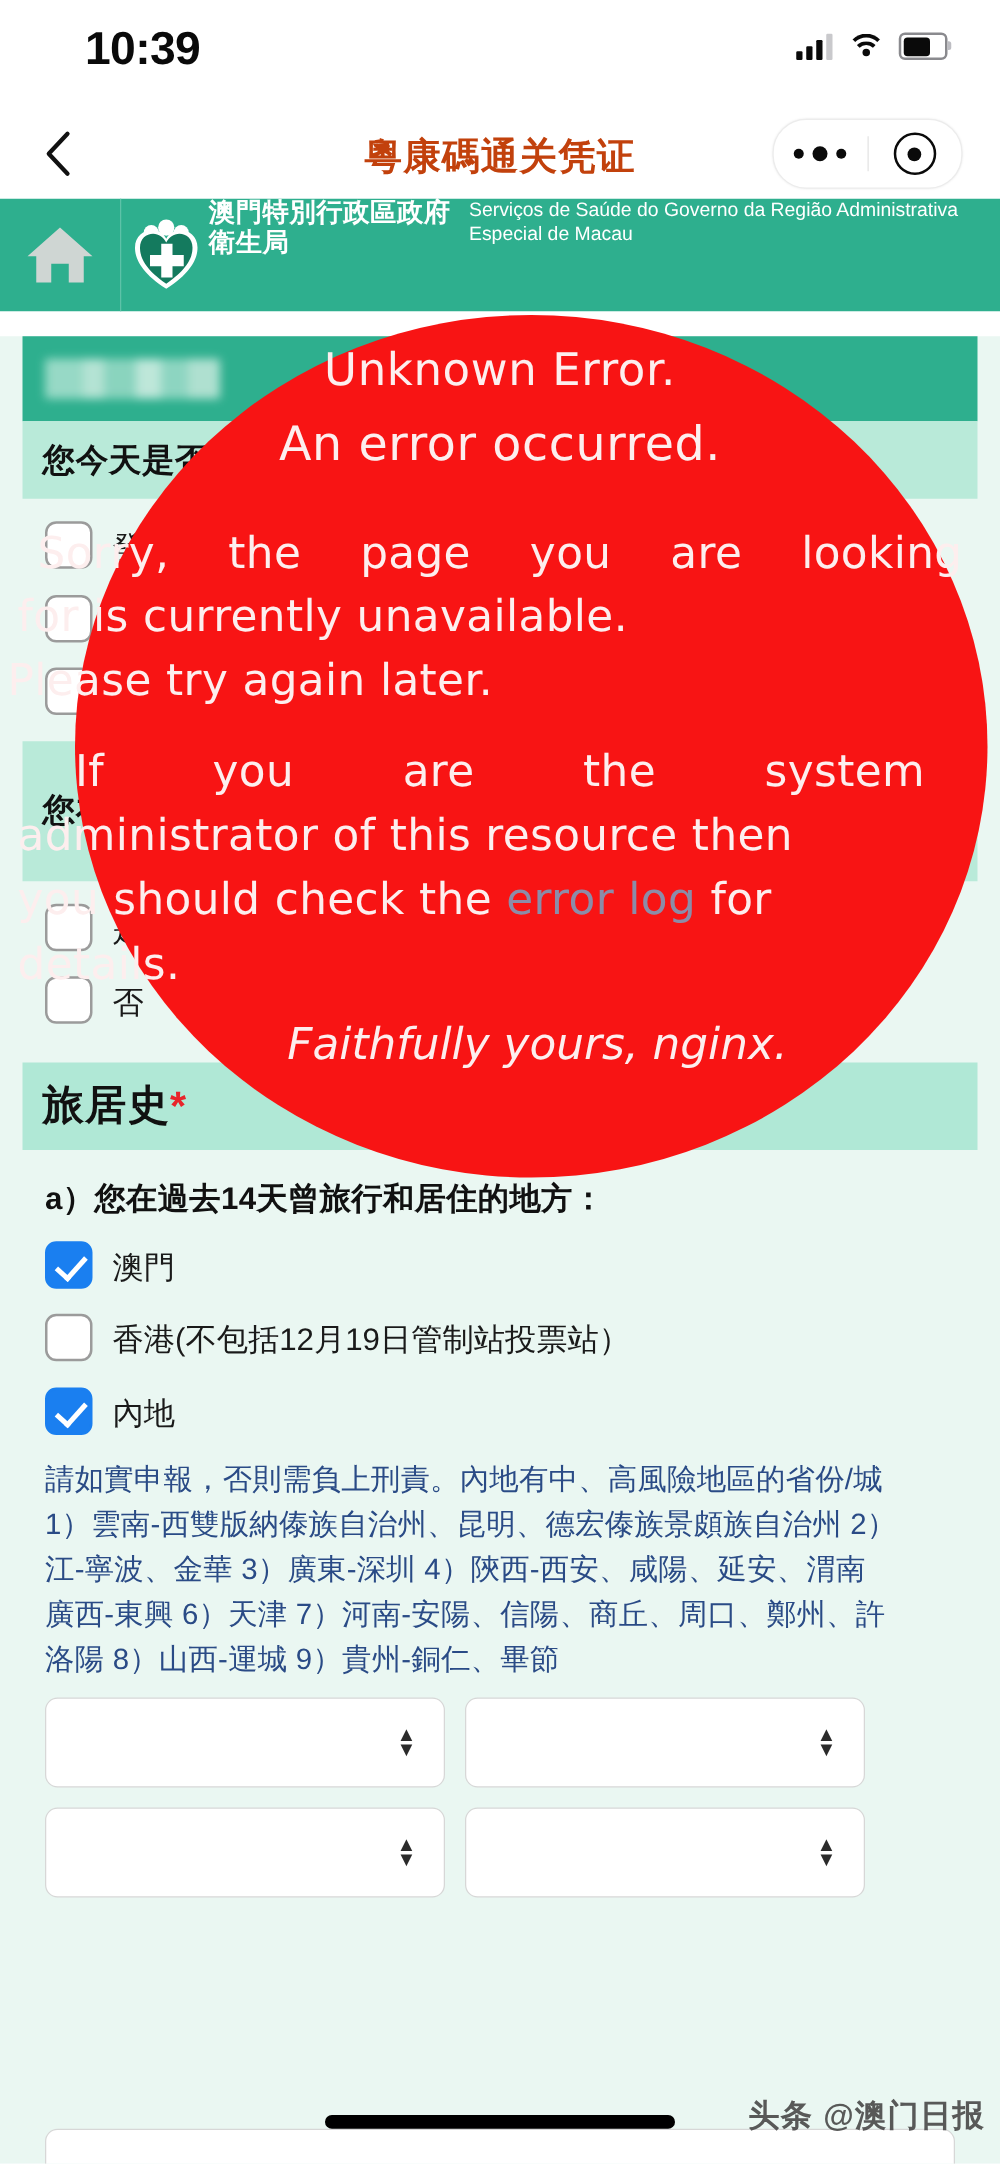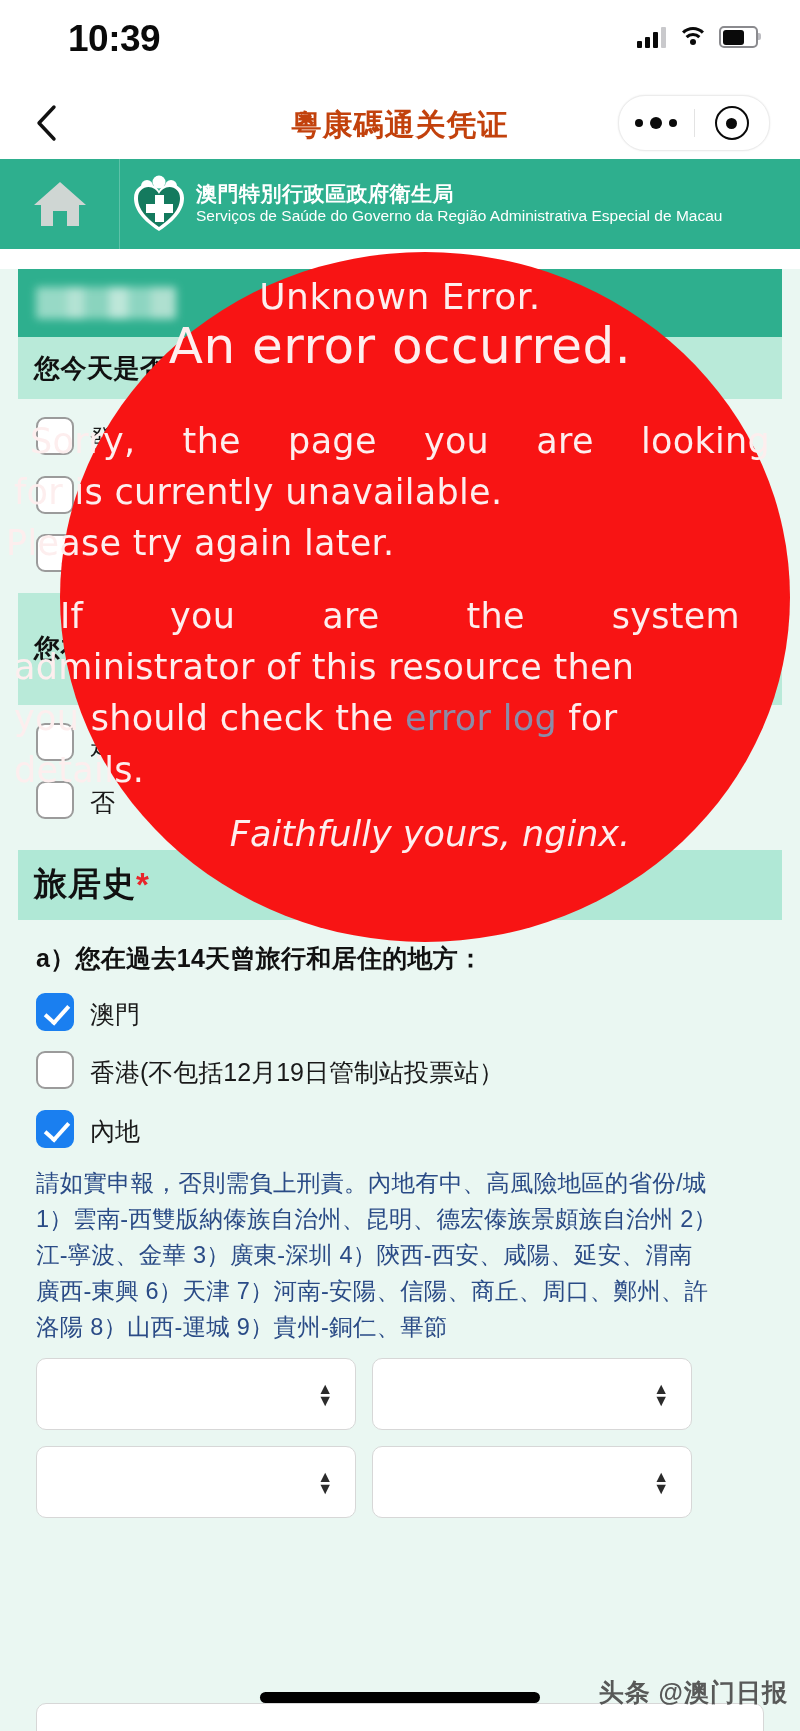--- a/index.html
+++ b/index.html
@@ -72,21 +72,21 @@
   .caps-target .ring i{display:block;width:11px;height:11px;border-radius:50%;background:#0a0a0a;}
 
   
   .orgbar{height:90px;background:#2eaf8e;display:flex;align-items:stretch;position:relative;}
   .org-home{
     width:119px;display:flex;align-items:center;justify-content:center;
     border-right:1px solid #5dc2a8;cursor:pointer;
   }
   .org-home svg{display:block;}
   .org-logo{width:62px;display:flex;align-items:center;justify-content:center;margin-left:8px;}
-  .org-txt{display:flex;flex-direction:column;justify-content:center;padding-left:6px;color:#fff;}
+  .org-txt{display:flex;flex-direction:row;justify-content:center;padding-left:6px;color:#fff;}
   .org-cn{font-size:21px;font-weight:700;letter-spacing:.5px;line-height:1.15;}
   .org-pt{font-size:15.5px;font-weight:400;line-height:1.2;margin-top:1px;}
 
   
   .page{position:relative;background:#eaf7f2;height:1482px;}
 
   .band-dark{
     margin:20px 18px 0 18px;height:68px;background:#2eaf8e;
     display:flex;align-items:center;padding:0 18px;
   }
@@ -157,21 +157,21 @@
   .errcircle{
     position:absolute;left:60px;top:252px;width:730px;height:690px;
     background:#f81414;border-radius:50%;
   }
   .errtext{
     position:absolute;left:0;top:276px;width:800px;
     color:#fdeeee;font-family:"DejaVu Sans",sans-serif;
     text-align:center;
   }
   .err-h1{font-size:36px;font-weight:400;letter-spacing:.5px;}
-  .err-h2{font-size:50px;font-weight:400;letter-spacing:.5px;white-space:nowrap;}
+  .err-h2{font-size:38px;font-weight:400;margin-top:16px;letter-spacing:.5px;white-space:nowrap;}
   .err-p{
     margin-top:22px;font-size:35px;line-height:1.46;text-align:justify;
     padding:0 18px;letter-spacing:.3px;
   }
   .err-p.just{text-align:justify;text-align-last:justify;}
   .err-p.left{text-align:left;text-align-last:left;}
   .err-link{color:#8c8ca8;}
   .err-sig{margin-top:18px;font-size:35px;font-style:italic;text-align:center;padding-left:60px;}
   .wm-br{
     position:absolute;right:12px;bottom:22px;

